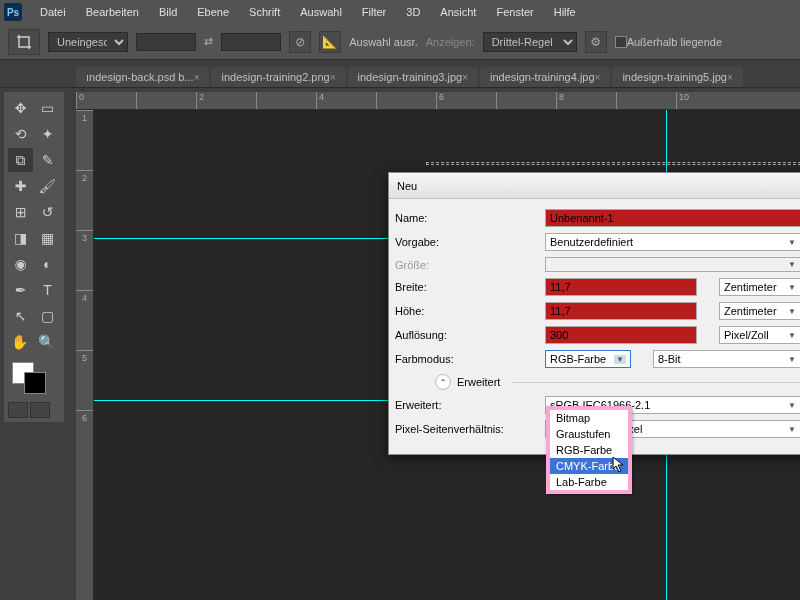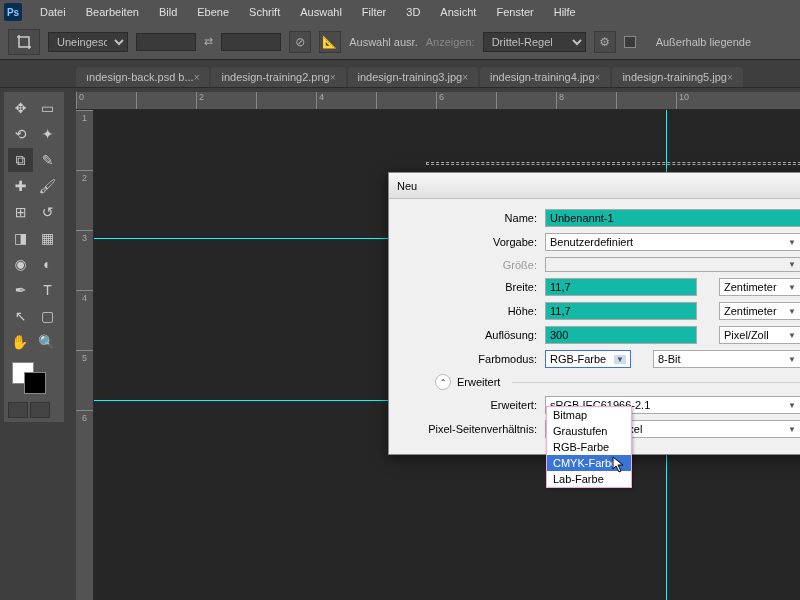--- a/index.html
+++ b/index.html
@@ -7,21 +7,21 @@
 
 .menubar { background: #535353; height: 24px; display: flex; align-items: center; padding: 0 4px; font-size: 11px; color: #e0e0e0; }
 .menubar .ps-logo { width: 18px; height: 18px; background: #0a2e52; color: #8ac6ff; display: flex; align-items: center; justify-content: center; font-weight: bold; font-size: 10px; margin-right: 8px; border-radius: 2px; }
 .menubar .menu-item { padding: 0 10px; cursor: pointer; }
 
 .options-bar { background: #535353; height: 36px; display: flex; align-items: center; padding: 0 8px; gap: 8px; font-size: 11px; color: #c0c0c0; border-bottom: 1px solid #2a2a2a; }
 .options-bar .tool-preset { width: 32px; height: 26px; border: 1px solid #3a3a3a; background: #4a4a4a; display:flex; align-items:center; justify-content:center; }
 .options-bar select, .options-bar input { background: #3a3a3a; color: #c0c0c0; border: 1px solid #2a2a2a; font-size: 11px; padding: 2px 4px; }
 .options-bar .w-input { width: 80px; }
 .options-bar .icon-btn { width: 22px; height: 22px; background: #4a4a4a; border: 1px solid #3a3a3a; display:flex; align-items:center; justify-content:center; color:#aaa; font-size:12px; }
-.options-bar .checkbox { display:flex; align-items:center; gap:20px; }
+.options-bar .checkbox { display:flex; align-items:center; gap:0; }
 .options-bar .checkbox .box { width:12px; height:12px; border:1px solid #888; background:#3a3a3a; }
 
 .tabs { background: #3e3e3e; height: 28px; display: flex; align-items: flex-end; padding-left: 76px; font-size: 11px; color: #c0c0c0; border-bottom: 1px solid #2a2a2a; }
 .tabs .tab { padding: 4px 10px; background: #474747; margin-right: 2px; display: flex; align-items: center; border-top-left-radius: 4px; border-top-right-radius: 4px; }
 .tabs .tab .close { font-size: 10px; color: #999; }
 
 .toolbox { position: absolute; left: 4px; top: 92px; width: 60px; background: #535353; padding: 4px; display: grid; grid-template-columns: 1fr 1fr; gap: 2px; }
 .toolbox .tool { height: 24px; background: #535353; border: 1px solid transparent; display:flex; align-items:center; justify-content:center; color:#ccc; font-size:14px; cursor:pointer; }
 .toolbox .tool.active { background: #3a3a3a; }
 .toolbox .swatch-area { grid-column: 1/3; height: 38px; position:relative; margin-top:4px; }
@@ -36,33 +36,33 @@
 .ruler-v .tick { height:60px; font-size:9px; color:#aaa; border-top:1px solid #888; padding-top:2px; text-align:center; }
 
 .canvas { position:absolute; left:94px; top:110px; right:0; bottom:0; background:#262626; }
 .guide-v { position:absolute; top:0; bottom:0; width:1px; background:#00ffff; }
 .guide-h { position:absolute; left:0; right:0; height:1px; background:#00ffff; }
 
 .dialog { position:absolute; left:388px; top:172px; width:420px; background:#f0f0f0; border:1px solid #8a8a8a; box-shadow: 0 3px 12px rgba(0,0,0,0.6); font-size:11px; color:#000; }
 .dialog .titlebar { background: linear-gradient(#f8f8f8,#e0e0e0); height:26px; display:flex; align-items:center; padding:0 8px; border-bottom:1px solid #c0c0c0; }
 .dialog .body { padding:10px 6px 10px 6px; }
 .dialog .row { display:flex; align-items:center; margin-bottom:6px; }
-.dialog .row .label { width:150px; text-align:right; padding-right:8px; }
+.dialog .row .label { width:150px; padding-right:8px; }
 .dialog .row .label.disabled { color:#999; }
-.dialog .row input[type=text] { flex:1; border:1px solid #aaa; padding:2px 4px; font-size:11px; background:#14b8a6; }
+.dialog .row input[type=text] { flex:1; border:1px solid #aaa; padding:2px 4px; font-size:11px; background:#b91c1c; }
 .dialog .row .combo { flex:1; border:1px solid #aaa; padding:2px 4px; font-size:11px; background:#fff; display:flex; justify-content:space-between; align-items:center; }
 .dialog .row .combo.disabled { background:#f0f0f0; color:#999; }
 .dialog .row .combo .arrow { font-size:8px; color:#555; }
 .dialog .row .combo-pair { display:flex; gap:22px; flex:1; }
 .dialog .row .combo-pair .combo { flex:1; min-width:0; }
 .dialog .row .combo-pair .combo.narrow { flex:0 0 86px; }
 .dialog .expand-row { display:flex; align-items:center; gap:6px; padding-left:40px; margin:6px 0; }
 .dialog .expand-row .chev { width:16px; height:16px; border:1px solid #bbb; border-radius:8px; display:flex; align-items:center; justify-content:center; font-size:8px; background:#fff; }
 
-.dropdown { position:absolute; background:#fff; border:1px solid #f9a8d4; font-size:11px; min-width:86px; box-shadow: 1px 1px 3px rgba(0,0,0,0.3); }
+.dropdown { position:absolute; background:#fff; border:4px solid #f9a8d4; font-size:11px; min-width:86px; box-shadow: 1px 1px 3px rgba(0,0,0,0.3); }
 .dropdown .opt { padding:2px 6px; cursor:pointer; }
 .dropdown .opt.selected { background:#3875d7; color:#fff; }
 
 .cursor { position:absolute; width:14px; height:18px; pointer-events:none; }
 .cursor svg { width:100%; height:100%; }
 
 .marquee { position:absolute; border:1px dashed #aaa; }
 </style>
 </head>
 <body>
@@ -89,21 +89,21 @@
       </svg>
   </div>
   <select class="w-input"><option>Uneingeschränkt</option></select>
   <input type="text" class="w-input" style="width: 60px;">
   <span style="color:#aaa">⇄</span>
   <input type="text" class="w-input" style="width: 60px;">
   <div class="icon-btn">⊘</div>
   <div class="icon-btn">📐</div>
   <span>Auswahl ausr.</span>
   <span style="color:#888">Anzeigen:</span>
-  <select style="width:103px"><option>Drittel-Regel</option></select>
+  <select style="width:94px"><option>Drittel-Regel</option></select>
   <div class="icon-btn">⚙</div>
   <div class="checkbox">
     <div class="box"></div>
     <span>Außerhalb liegende</span>
   </div>
 </div>
 
 <div class="tabs">
   <div class="tab">
       <span>ındesign-back.psd b...</span>

